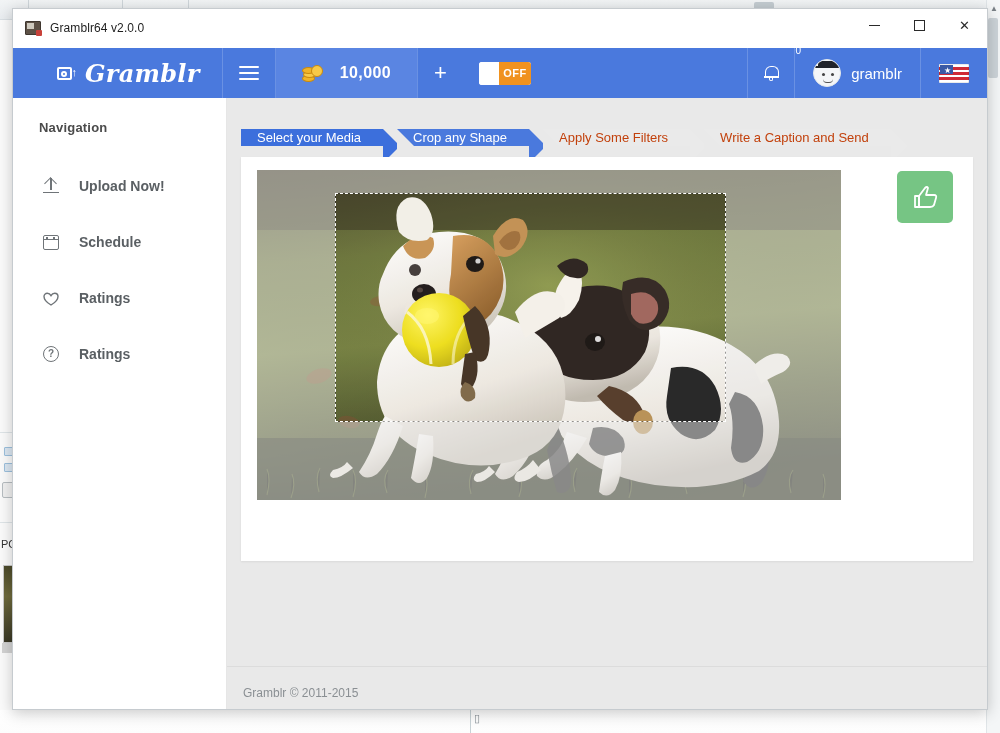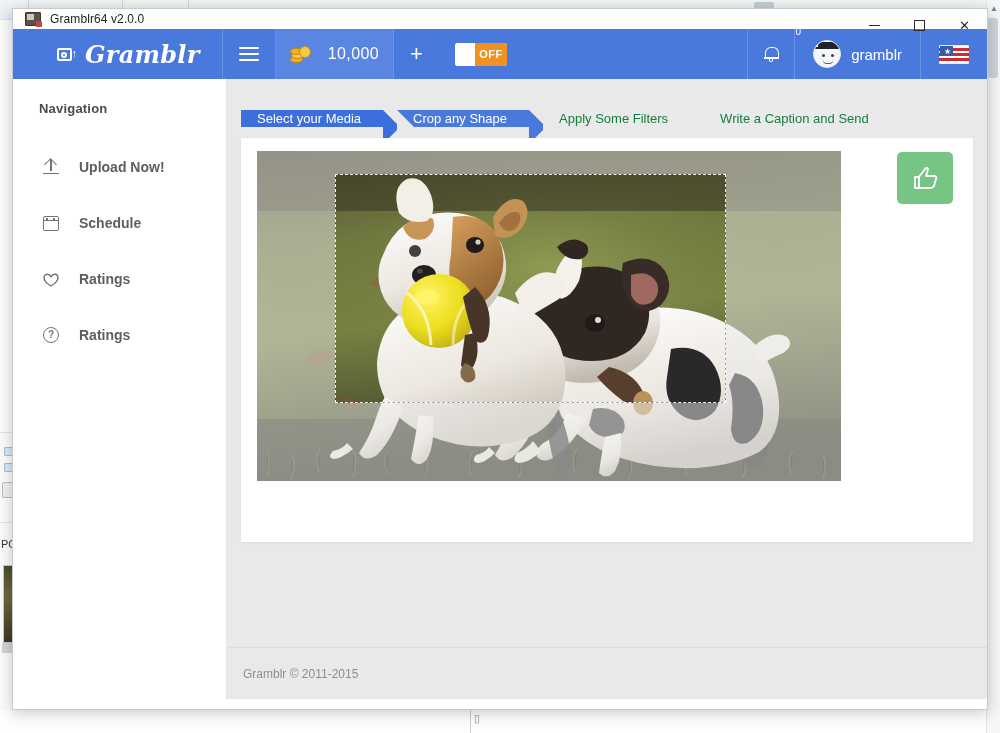--- a/index.html
+++ b/index.html
@@ -96,21 +96,21 @@
   .app-window {
     position: absolute; left: 12px; top: 8px; width: 976px; height: 702px;
     background: #ffffff;
     border: 1px solid #c6cbcf;
     box-shadow: 0 3px 14px rgba(0,0,0,0.22);
     overflow: hidden;
   }
 
   
   .titlebar {
-    position: relative; height: 20px; background: #ffffff;
+    position: relative; height: 39px; background: #ffffff;
     display: flex; align-items: center;
     border-bottom: 1px solid #ffffff;
   }
   .title-icon {
     width: 16px; height: 14px; margin-left: 12px; margin-right: 9px;
     position: relative; flex: none;
     background: #5d5146; border: 1px solid #3f372f; border-radius: 1px;
   }
   .title-icon::before {
     content: ""; position: absolute; left: 1px; top: 1px;
@@ -164,21 +164,21 @@
   }
   .hdr-cell {
     display: flex; align-items: center; justify-content: center;
     padding: 0 16px; flex: none; cursor: default;
   }
   .hdr-div { width: 1px; background: rgba(255,255,255,0.18); flex: none; }
   .hamburger { width: 20px; display: flex; flex-direction: column; gap: 4px; }
   .hamburger span { display: block; height: 2px; background: #fff; border-radius: 1px; }
   .coins-cell {
     background: #5a85e2; display: flex; align-items: center;
-    padding: 0 14px; gap: 16px; flex: none;
+    padding: 0 26px; gap: 16px; flex: none; font-weight: bold;
   }
   .coin-stack { width: 22px; height: 19px; position: relative; flex: none; }
   .coin-stack i {
     position: absolute; display: block; border-radius: 50%;
     background: #f0b429; border: 1px solid #c98a10;
   }
   .coin-stack i.c1 { left: 0;  top: 11px; width: 13px; height: 7px; }
   .coin-stack i.c2 { left: 1px; top: 7px;  width: 13px; height: 7px; background:#f7c948; }
   .coin-stack i.c3 { left: 0;  top: 3px;  width: 13px; height: 7px; }
   .coin-stack i.c4 { left: 9px; top: 1px;  width: 12px; height: 12px; background:#f7c948; }
@@ -358,21 +358,21 @@
   .step::before {
     content: ""; position: absolute; left: 0; top: 0;
     width: 0; height: 0;
     border-top: 17px solid transparent;
     border-bottom: 17px solid transparent;
     border-left: 17px solid #e9e9e9;
   }
   .step:first-child::before { display: none; }
   .step.done { background: #3c6fdc; }
   .step.done::after { border-left-color: #3c6fdc; }
-  .step.todo { background: #eaeaea; color: #15803d; text-align: center; }
+  .step.todo { background: #eaeaea; color: #c2410c; text-align: center; }
   .step.todo::after { border-left-color: #eaeaea; }
 
   
   .editor-card {
     margin: 11px 14px 0 14px; background: #fff;
     height: 404px; position: relative; flex: none;
     box-shadow: 0 1px 2px rgba(0,0,0,0.07);
   }
   .photo-wrap {
     position: absolute; left: 16px; top: 13px;

